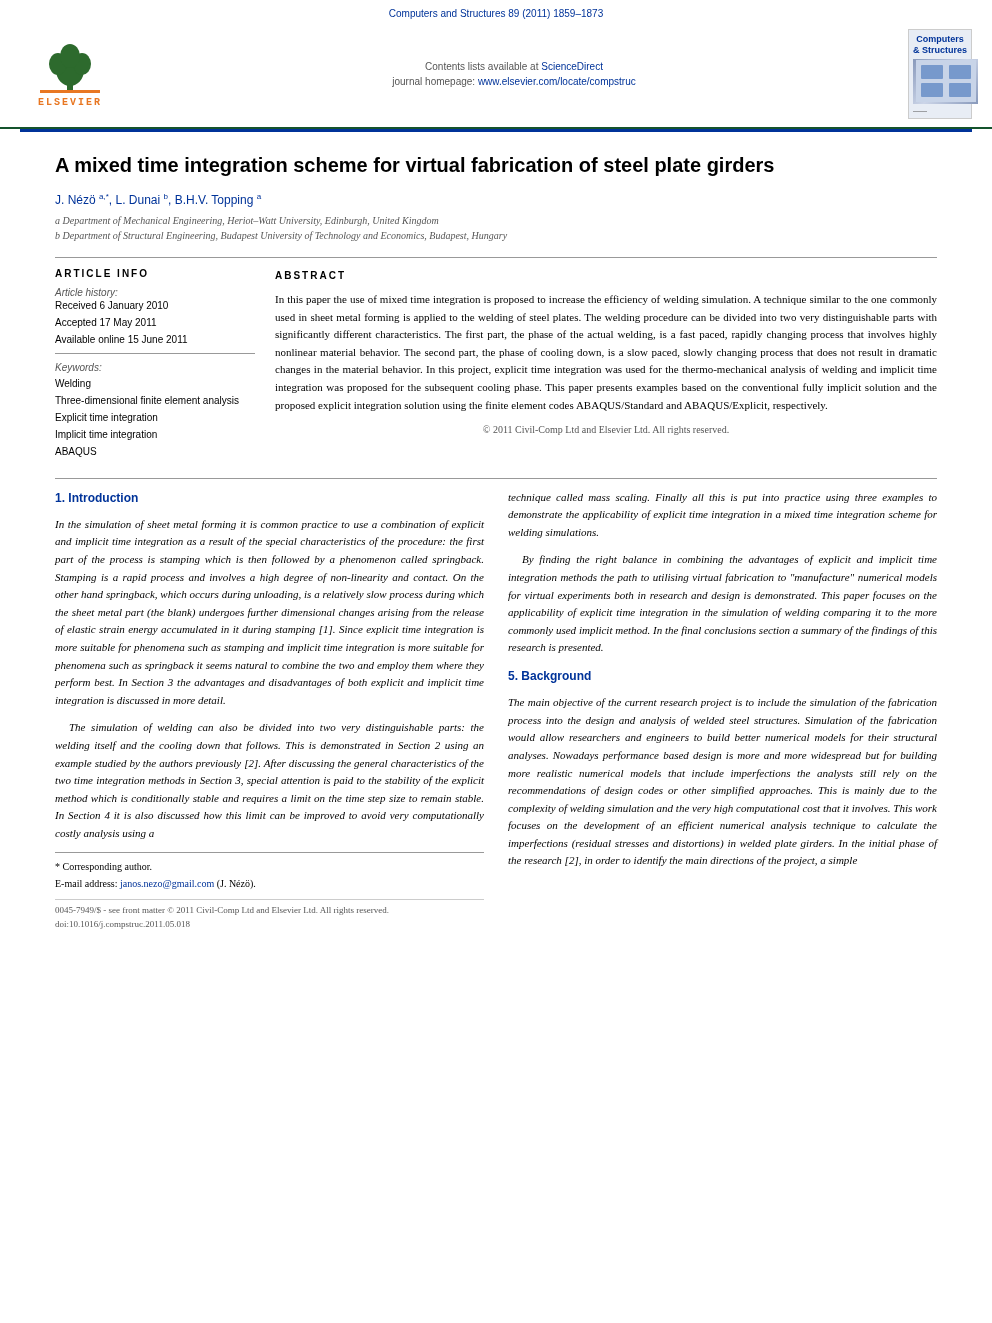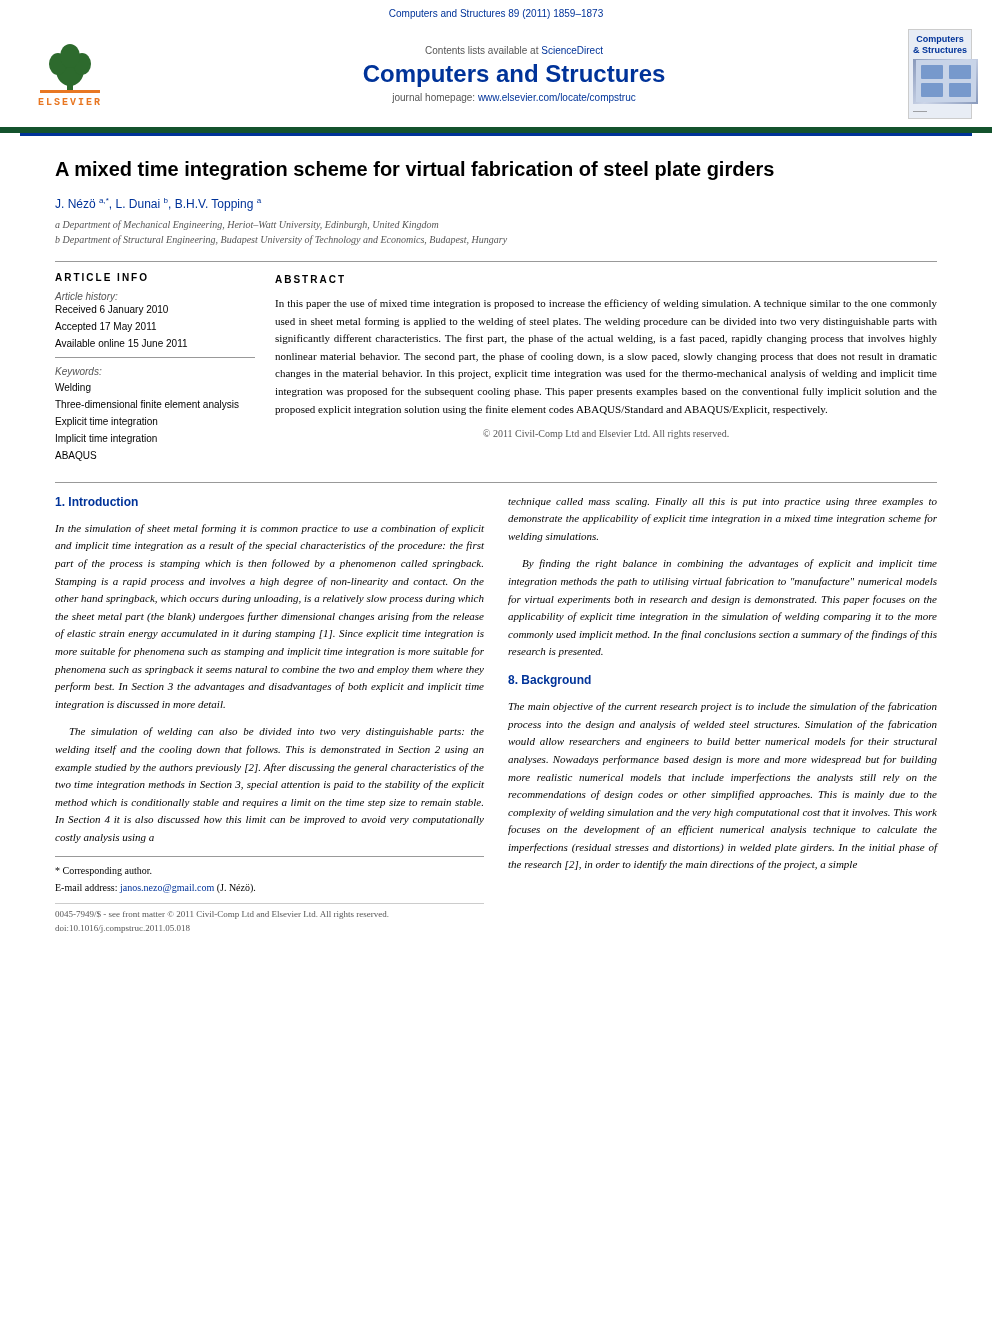--- a/index.html
+++ b/index.html
@@ -13,21 +13,21 @@
 
     .page {
       width: 992px;
       min-height: 1323px;
       background: #fff;
       padding: 0;
     }
 
     
     .journal-header {
-      border-bottom: 6px solid #14532d;
+      border-bottom: 2px solid #14532d;
       padding: 8px 20px 0 20px;
     }
 
     .journal-top-line {
       text-align: center;
       font-size: 10px;
       color: #003399;
       margin-bottom: 6px;
       font-family: Arial, sans-serif;
     }
@@ -307,21 +307,20 @@
           <rect x="0" y="50" width="60" height="3" fill="#e87722"></rect>
         </svg>
         <div class="elsevier-text">ELSEVIER</div>
       </div>
 
       <div class="journal-title-center">
         <div class="contents-available">
           <span>Contents lists available at</span>
           <span style="color:#003399; font-family:Arial,sans-serif; font-size:10px;">ScienceDirect</span>
         </div>
-        <div class="journal-main-title">Computers and Structures</div>
         <div class="journal-homepage">
           <span>journal homepage:</span>
           <span style="color:#003399;margin-top:8px;">www.elsevier.com/locate/compstruc</span>
         </div>
       </div>
 
       <div class="journal-thumb">
         <div class="journal-thumb-title">Computers<br>&amp; Structures</div>
         <div class="journal-thumb-img">
           <svg width="60" height="42" viewBox="0 0 60 42">
@@ -407,21 +406,21 @@
             <div>0045-7949/$ - see front matter © 2011 Civil-Comp Ltd and Elsevier Ltd. All rights reserved.</div>
             <div>doi:10.1016/j.compstruc.2011.05.018</div>
           </div>
         </div>
       </div>
 
       <div class="body-col">
         <p class="body-para" style="text-indent:0;">technique called mass scaling. Finally all this is put into practice using three examples to demonstrate the applicability of explicit time integration in a mixed time integration scheme for welding simulations.</p>
         <p class="body-para">By finding the right balance in combining the advantages of explicit and implicit time integration methods the path to utilising virtual fabrication to "manufacture" numerical models for virtual experiments both in research and design is demonstrated. This paper focuses on the applicability of explicit time integration in the simulation of welding comparing it to the more commonly used implicit method. In the final conclusions section a summary of the findings of this research is presented.</p>
 
-        <div class="section-heading">8. Background</div>
+        <div class="section-heading">5. Background</div>
 
         <p class="body-para" style="text-indent:0;">The main objective of the current research project is to include the simulation of the fabrication process into the design and analysis of welded steel structures. Simulation of the fabrication would allow researchers and engineers to build better numerical models for their structural analyses. Nowadays performance based design is more and more widespread but for building more realistic numerical models that include imperfections the analysts still rely on the recommendations of design codes or other simplified approaches. This is mainly due to the complexity of welding simulation and the very high computational cost that it involves. This work focuses on the development of an efficient numerical analysis technique to calculate the imperfections (residual stresses and distortions) in welded plate girders. In the initial phase of the research [2], in order to identify the main directions of the project, a simple</p>
       </div>
 
     </div>
 
   </div>
 </div>
 
 </body></html>

